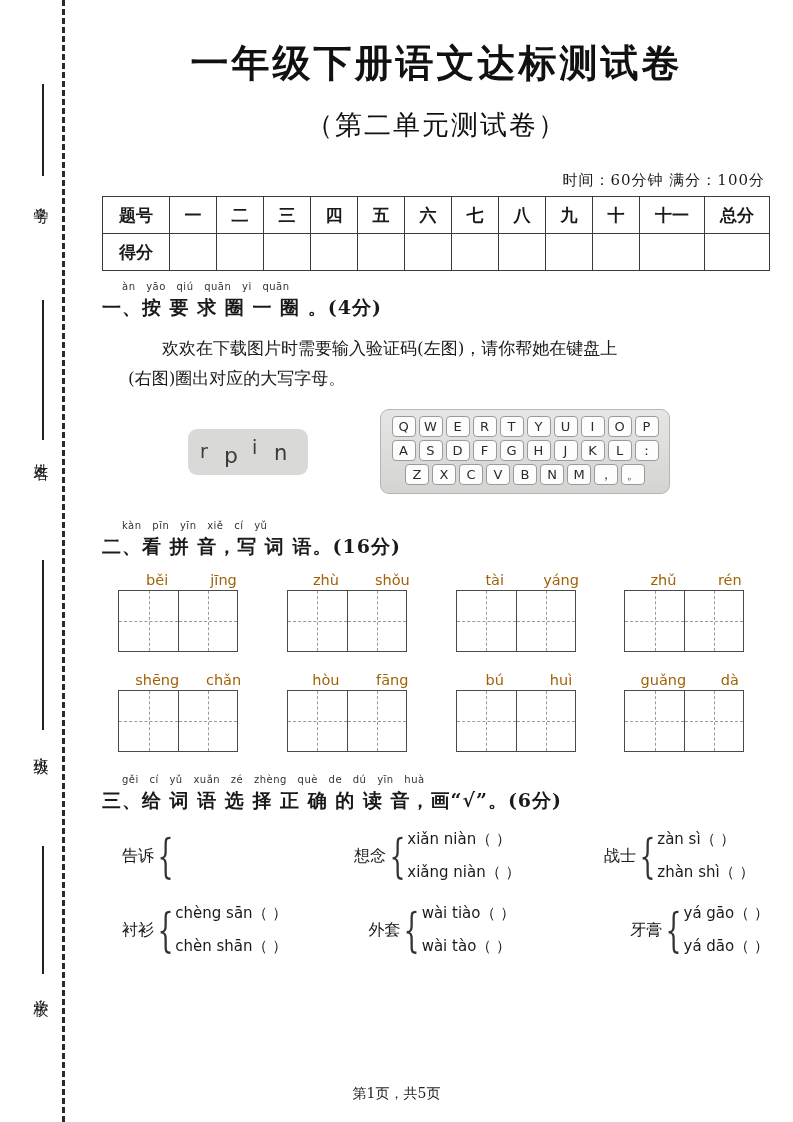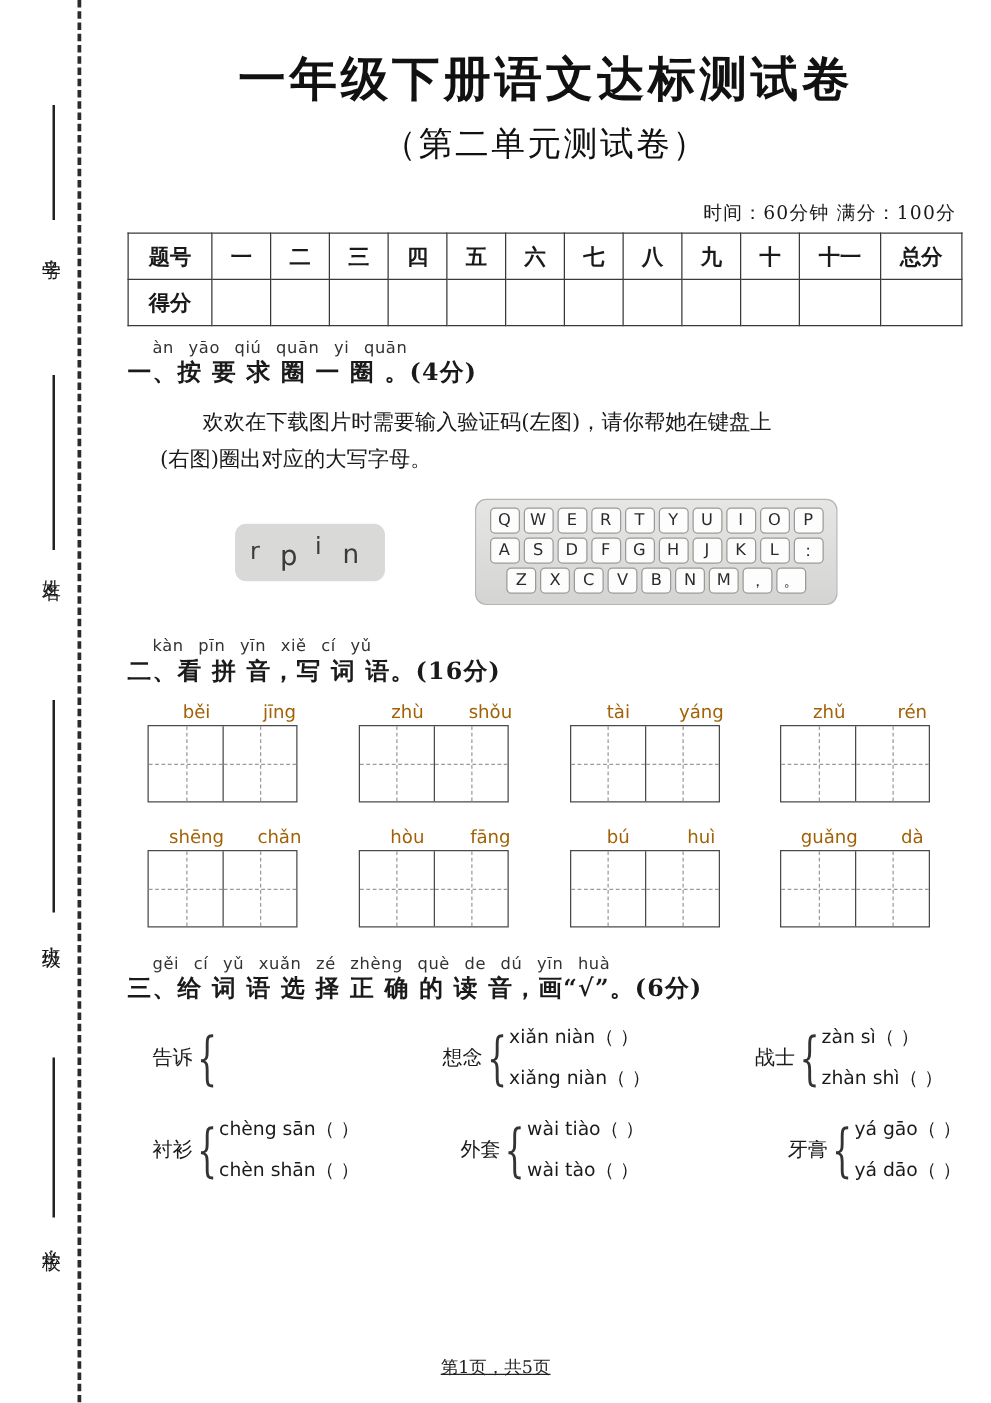--- a/index.html
+++ b/index.html
@@ -67,21 +67,21 @@
     font-weight: bold;
     letter-spacing: 3px;
     margin-top: 38px;
     color: #111;
   }
   .subtitle {
     text-align: center;
     font-family: "DejaVu Serif", "Liberation Serif", serif;
     font-size: 27px;
     letter-spacing: 2px;
-    margin-top: 8px;
+    margin-top: 18px;
     color: #111;
   }
 
   .meta-line {
     text-align: right;
     font-family: "DejaVu Serif", "Liberation Serif", serif;
     font-size: 15px;
     margin: 28px 28px 6px 0;
     letter-spacing: 1px;
   }
@@ -101,21 +101,21 @@
     font-family: "DejaVu Serif", "Liberation Serif", serif;
     font-size: 17px;
     font-weight: bold;
   }
   .score-table td.rowhead { width: 64px; }
   .score-table td.wide { width: 62px; }
 
   
   .q-block { margin: 0 24px 0 22px; position: relative; }
   .q-pinyin {
-    font-size: 13px;
+    font-size: 10px;
     letter-spacing: 0.5px;
     color: #333;
     margin-left: 20px;
     height: 15px;
     white-space: nowrap;
   }
   .q-pinyin span { margin-right: 7px; }
   .q-title {
     font-family: "DejaVu Serif", "Liberation Serif", serif;
     font-size: 19px;
@@ -277,21 +277,20 @@
   
   .footer {
     position: absolute;
     left: 0;
     right: 0;
     top: 1085px;
     text-align: center;
     font-family: "DejaVu Serif", "Liberation Serif", serif;
     font-size: 14px;
     color: #222;
-    text-decoration: underline;
   }
 </style>
 </head>
 <body>
 
 <div class="margin-strip">
   <div class="dashed-line"></div>
 
   <div class="vrule" style="top:84px;height:92px;"></div>
   <div class="vfield" style="top:196px;">学号：</div>

